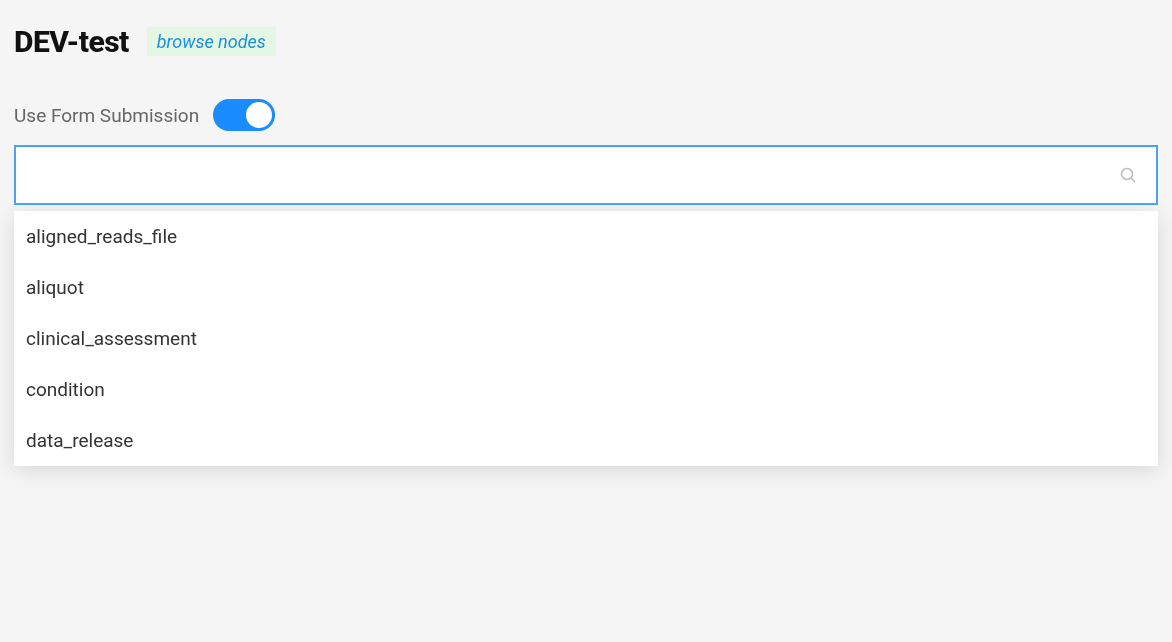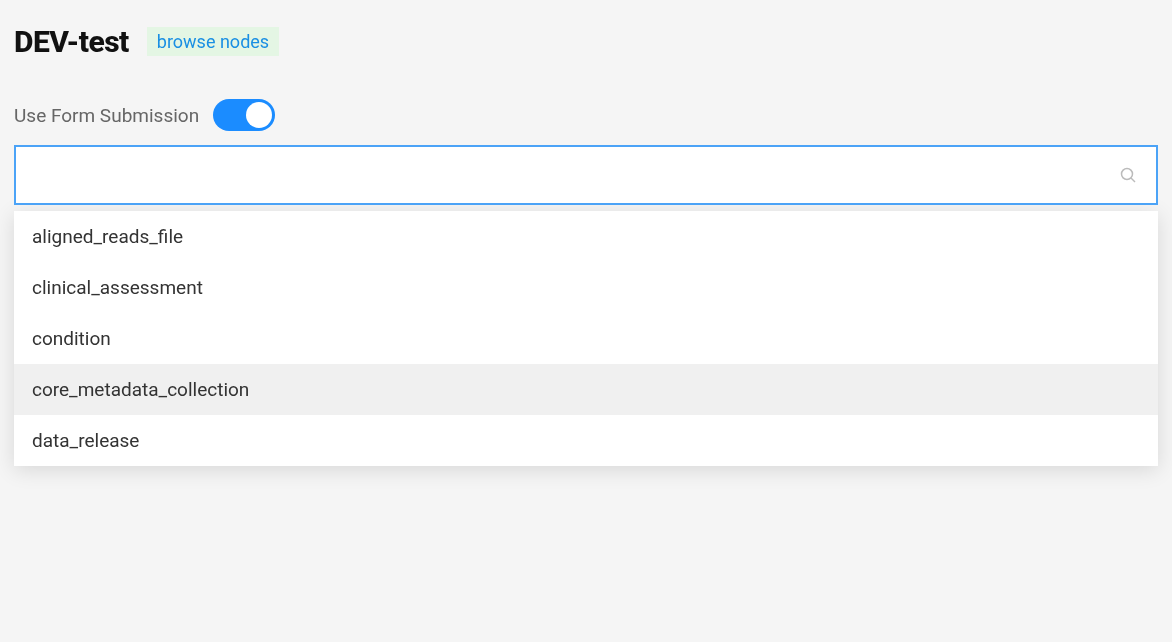--- a/index.html
+++ b/index.html
@@ -22,20 +22,21 @@
     }
     .title {
       font-size: 30px;
       font-weight: 800;
       color: #111;
       letter-spacing: -0.5px;
     }
     .browse-link {
       background: #e4f6e4;
       color: #1a8fe3;
+      font-style: italic;
       font-size: 18px;
       padding: 4px 10px;
       cursor: pointer;
     }
     .toggle-row {
       display: flex;
       align-items: center;
       gap: 14px;
       margin-bottom: 14px;
     }
@@ -84,21 +85,21 @@
       fill: none;
       stroke: #bbb;
       stroke-width: 1.5;
     }
     .dropdown {
       background: #fff;
       box-shadow: 0 4px 20px rgba(0,0,0,0.12);
       margin-top: 6px;
     }
     .dropdown-item {
-      padding: 14px 18px;
+      padding: 14px 12px;
       font-size: 19px;
       color: #333;
       cursor: pointer;
     }
     .dropdown-item.hover {
       background: #f0f0f0;
     }
   </style>
 </head>
 <body>
@@ -120,18 +121,18 @@
     <input class="search-input" type="text" value="" style="">
     <svg class="search-icon" viewBox="0 0 16 16">
       <circle cx="7" cy="7" r="5.5"></circle>
       <line x1="11" y1="11" x2="15" y2="15"></line>
     </svg>
   </div>
 
   <div class="dropdown" id="dropdown">
 
   <div class="dropdown-item">aligned_reads_file</div>
+      <div class="dropdown-item">aliquot</div>
       <div class="dropdown-item">clinical_assessment</div>
       <div class="dropdown-item">condition</div>
-      <div class="dropdown-item hover">core_metadata_collection</div>
       <div class="dropdown-item">data_release</div>
     </div>
 </div>
 
 </body></html>

